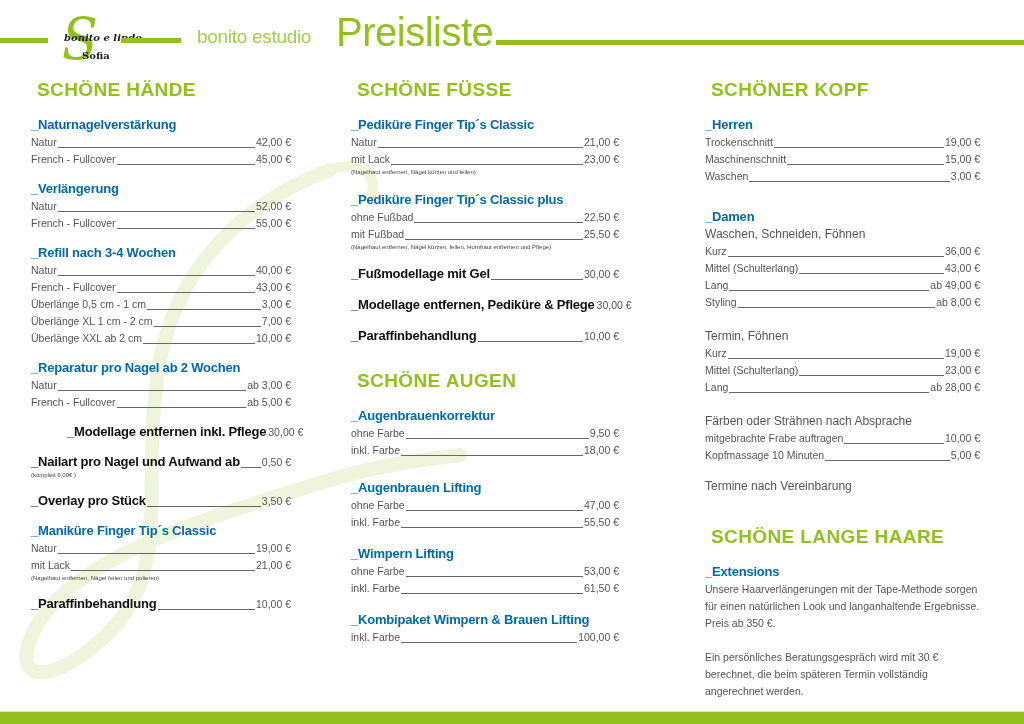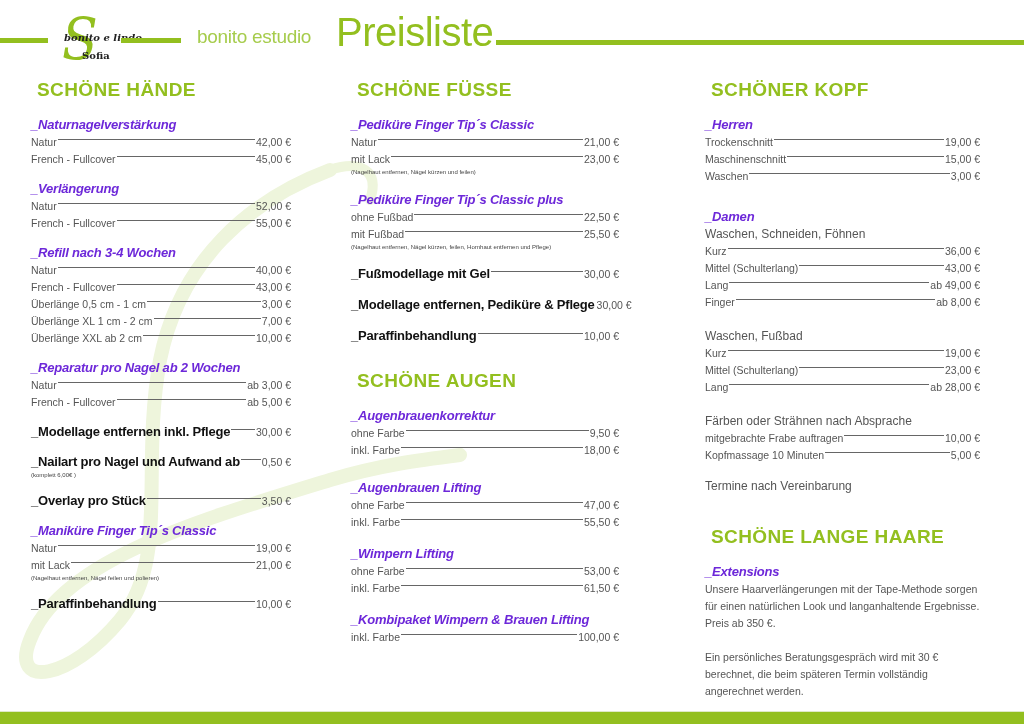--- a/index.html
+++ b/index.html
@@ -21,22 +21,22 @@
   .footer-bar { position: absolute; left: 0; top: 711px; width: 1024px; height: 13px; background: #93bf1f; border-top: 1px solid #dfe9c8; }
 
   
   .col { position: absolute; top: 76px; width: 260px; }
   .col-1 { left: 31px; }
   .col-2 { left: 351px; width: 268px; }
   .col-3 { left: 705px; width: 275px; }
 
   .sec-title { font-size: 19px; font-weight: bold; color: #93bf1f; letter-spacing: 0.4px; margin-left: 6px; height: 28px; line-height: 28px; }
   .grp { margin-top: 0; }
-  .grp-title { font-size: 13px; font-weight: bold; color: #6d28d9; line-height: 18px; white-space: nowrap; letter-spacing: -0.2px; font-style: italic; }
-  .row { display: flex; align-items: center; font-size: 10.5px; line-height: 17px; color: #555; white-space: nowrap; }
+  .grp-title { font-size: 13px; font-weight: bold; color: #0369a1; line-height: 18px; white-space: nowrap; letter-spacing: -0.2px; }
+  .row { display: flex; align-items: flex-end; font-size: 10.5px; line-height: 17px; color: #555; white-space: nowrap; }
   .row .lbl { flex: 0 0 auto; }
   .row .fill { flex: 1 1 auto; border-bottom: 1px solid #666; margin: 0 1px 0 1px; transform: translateY(-3px); height: 1px; }
   .row .price { flex: 0 0 auto; text-align: right; }
   .row.bold { font-size: 13px; line-height: 18px; }
   .row.bold .lbl { font-weight: bold; color: #111; letter-spacing: -0.2px; }
   .row.bold .price { font-size: 10.5px; color: #555; }
   .note { font-size: 6px; color: #444; line-height: 9px; white-space: nowrap; }
   .plain { font-size: 12px; line-height: 17px; color: #555; white-space: nowrap; }
   .para { font-size: 10.5px; line-height: 17px; color: #555; }
 </style>
@@ -123,21 +123,21 @@
             <span class="lbl">Natur</span>
             <span class="fill"></span>
             <span class="price">ab 3,00 €</span>
           </div>
           <div class="row">
             <span class="lbl">French - Fullcover</span>
             <span class="fill"></span>
             <span class="price">ab 5,00 €</span>
           </div>
         </div>
-        <div class="grp" style="margin-top: 12px;">
+        <div class="grp" style="margin-top: 12px; margin-left: 36px;">
           <div class="row bold">
             <span class="lbl">_Modellage entfernen inkl. Pflege</span>
             <span class="fill"></span>
             <span class="price">30,00 €</span>
           </div>
         </div>
         <div class="grp" style="margin-top: 12px;">
           <div class="row bold">
             <span class="lbl">_Nailart pro Nagel und Aufwand ab</span>
             <span class="fill"></span>
@@ -318,27 +318,27 @@
             <span class="lbl">Mittel (Schulterlang) </span>
             <span class="fill"></span>
             <span class="price">43,00 €</span>
           </div>
           <div class="row">
             <span class="lbl">Lang </span>
             <span class="fill"></span>
             <span class="price">ab 49,00 €</span>
           </div>
           <div class="row">
-            <span class="lbl">Finger </span>
+            <span class="lbl">Styling </span>
             <span class="fill"></span>
             <span class="price">ab 8,00 €</span>
           </div>
         </div>
         <div class="grp" style="margin-top: 17px;">
-          <div class="plain">Waschen, Fußbad</div>
+          <div class="plain">Termin, Föhnen</div>
           <div class="row">
             <span class="lbl">Kurz</span>
             <span class="fill"></span>
             <span class="price">19,00 €</span>
           </div>
           <div class="row">
             <span class="lbl">Mittel (Schulterlang) </span>
             <span class="fill"></span>
             <span class="price">23,00 €</span>
           </div>

